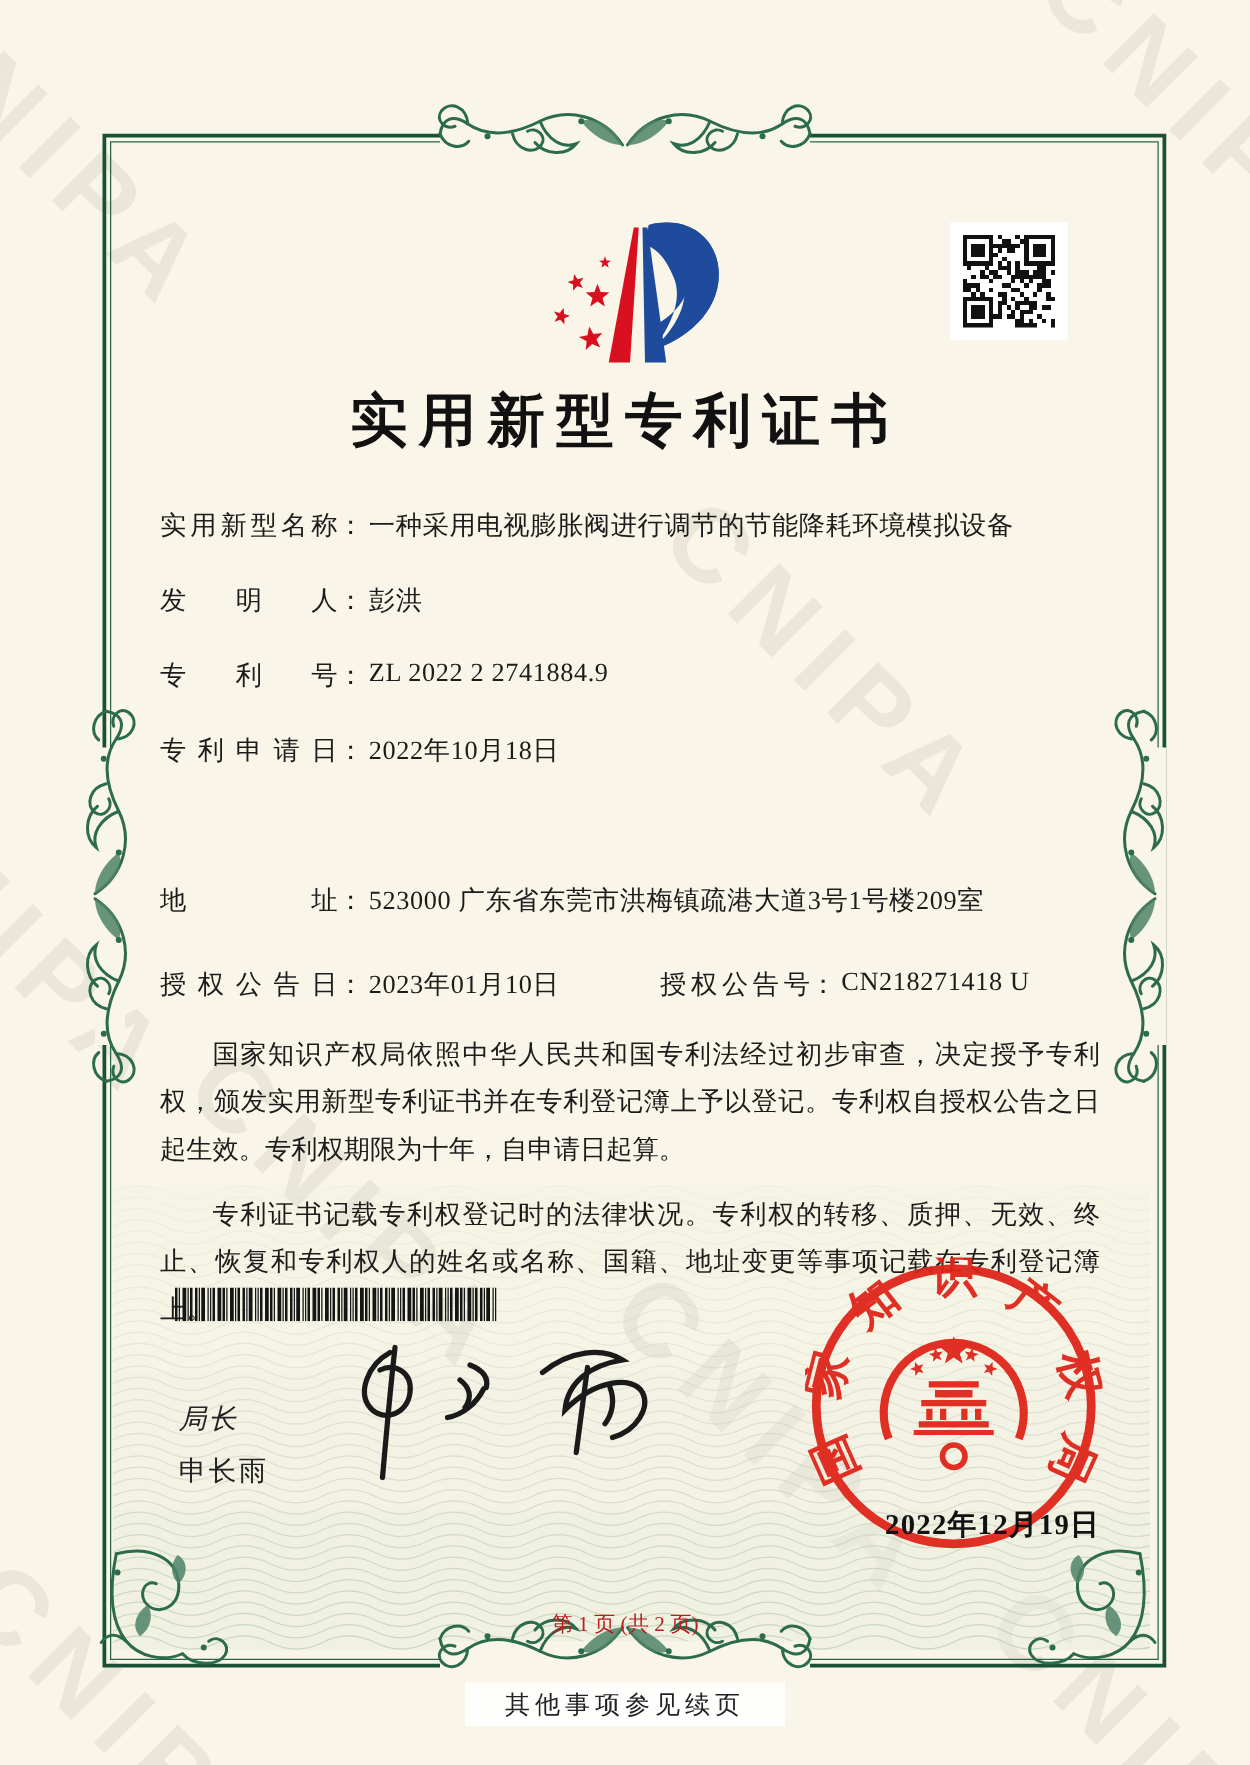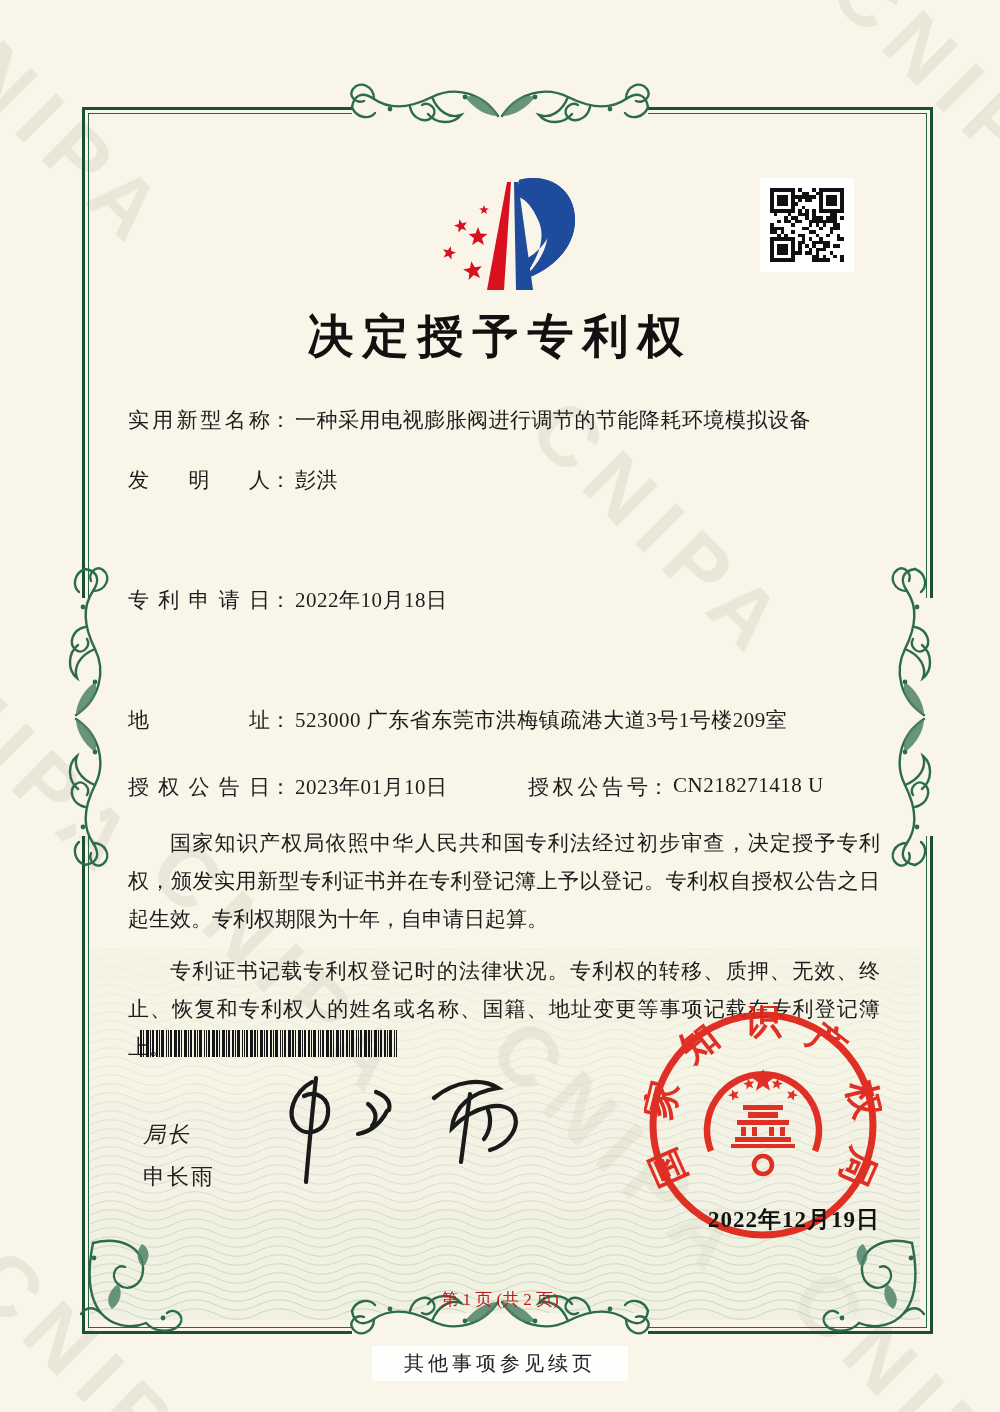--- a/index.html
+++ b/index.html
@@ -316,27 +316,30 @@
           <rect x="7.0476190476190474" y="7.0476190476190474" width="10.571428571428571" height="10.571428571428571" fill="#111"></rect>
           <rect x="49.33333333333333" y="0" width="24.666666666666664" height="24.666666666666664" fill="#111"></rect>
           <rect x="52.857142857142854" y="3.5238095238095237" width="17.61904761904762" height="17.61904761904762" fill="#fff"></rect>
           <rect x="56.38095238095238" y="7.0476190476190474" width="10.571428571428571" height="10.571428571428571" fill="#111"></rect>
           <rect x="0" y="49.33333333333333" width="24.666666666666664" height="24.666666666666664" fill="#111"></rect>
           <rect x="3.5238095238095237" y="52.857142857142854" width="17.61904761904762" height="17.61904761904762" fill="#fff"></rect>
           <rect x="7.0476190476190474" y="56.38095238095238" width="10.571428571428571" height="10.571428571428571" fill="#111"></rect>
         </svg>
     </div>
 
-    <div class="title">决定授予专利权</div>
+    <div class="title">实用新型专利证书</div>
 
     <div class="frow" style="top:466px;">
       <span class="flabel">发明人</span><span class="fcolon">：</span><span class="fvalue">彭洪</span>
     </div>
     <div class="frow" style="top:406px;">
       <span class="flabel">实用新型名称</span><span class="fcolon">：</span><span class="fvalue">一种采用电视膨胀阀进行调节的节能降耗环境模拟设备</span>
+    </div>
+    <div class="frow" style="top:526px;">
+      <span class="flabel">专利号</span><span class="fcolon">：</span><span class="fvalue">ZL 2022 2 2741884.9</span>
     </div>
     <div class="frow" style="top:586px;">
       <span class="flabel">专利申请日</span><span class="fcolon">：</span><span class="fvalue">2022年10月18日</span>
     </div>
     <div class="frow" style="top:706px;">
       <span class="flabel">地址</span><span class="fcolon">：</span><span class="fvalue">523000 广东省东莞市洪梅镇疏港大道3号1号楼209室</span>
     </div>
     <div class="frow" style="top:773px;">
       <span class="flabel">授权公告日</span><span class="fcolon">：</span><span class="fvalue">2023年01月10日</span>
       <span class="fgroup2">

